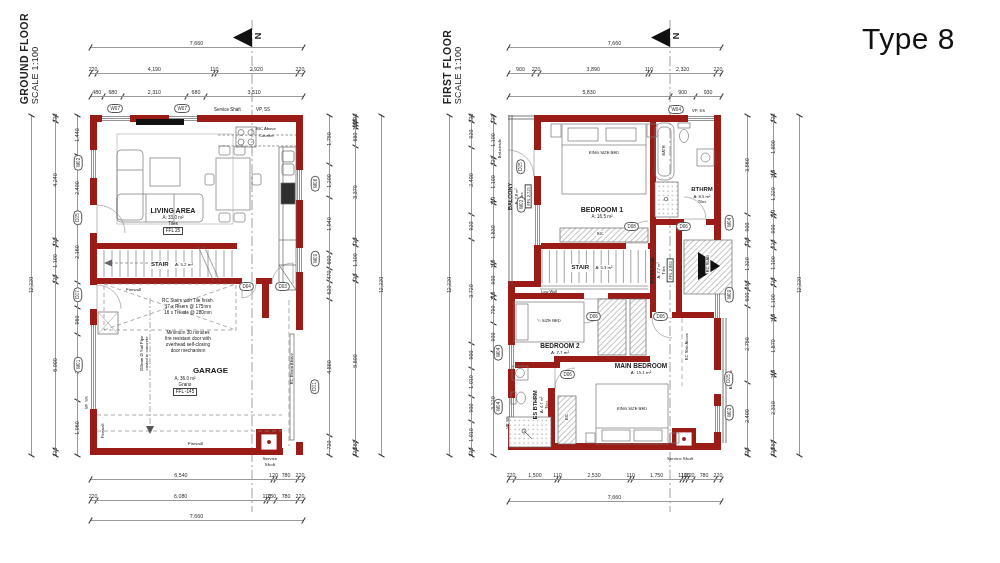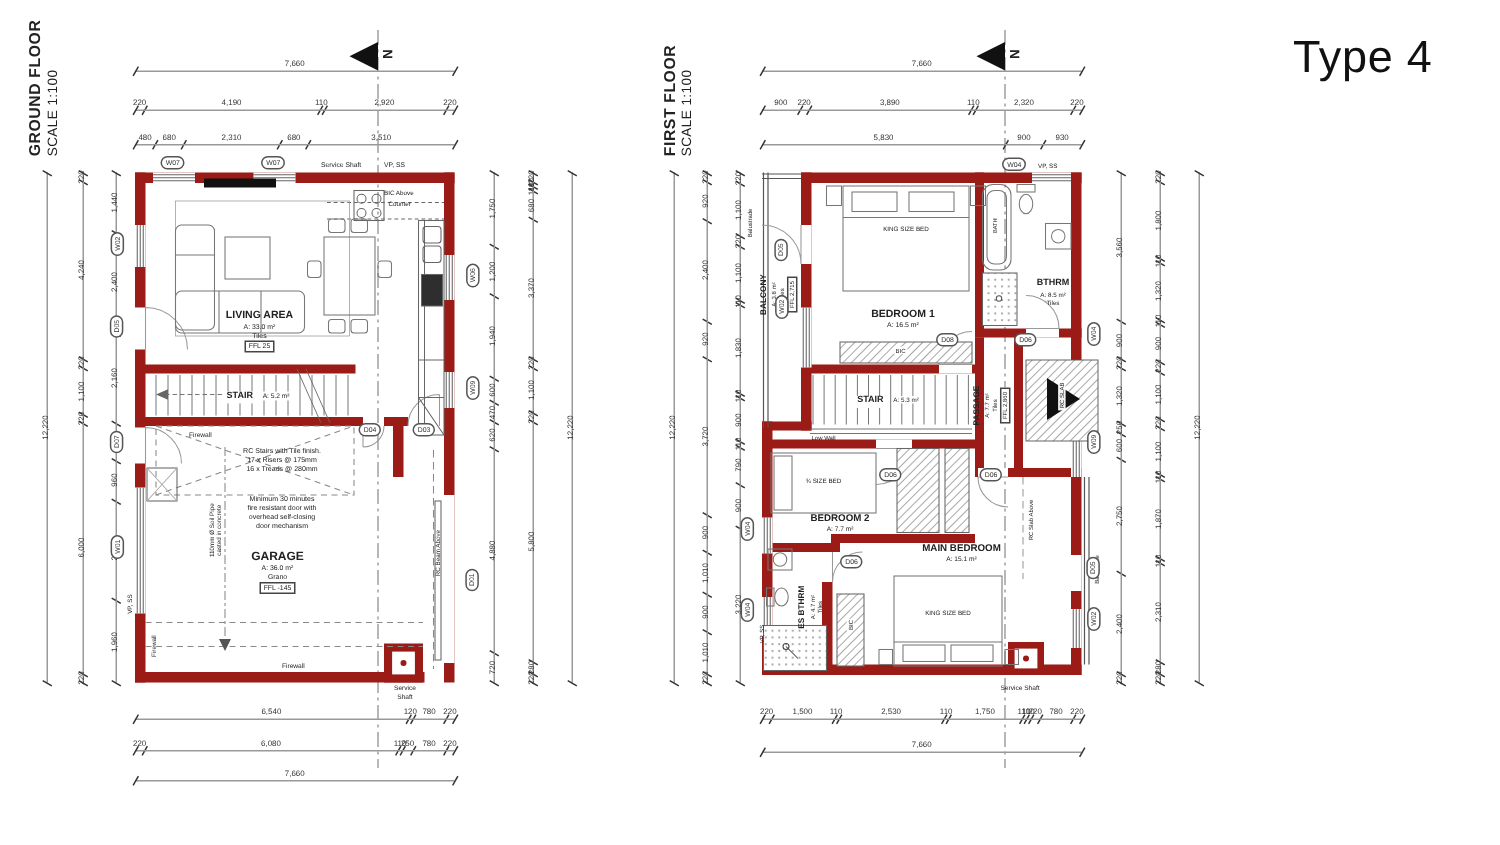--- a/index.html
+++ b/index.html
@@ -246,21 +246,21 @@
 
   <g stroke="#666" stroke-width="0.6" fill="none">
     <path d="M542,250 V283 M549.4,250 V283 M556.8,250 V283 M564.2,250 V283 M571.6,250 V283 M579,250 V283 M586.4,250 V283 M593.8,250 V283 M601.2,250 V283 M608.6,250 V283 M616,250 V283 M623.4,250 V283 M630.8,250 V283 M638.2,250 V283 M645.6,250 V283"></path>
     <path d="M540,286 H648 M540,289 H648"></path>
     <rect x="684" y="240" width="48" height="54" fill="url(#hat)" stroke="#555"></rect>
     <polygon points="698,252 720,266 698,280" fill="#111" stroke="none"></polygon>
     <path d="M682,318 V386" stroke="#888" stroke-dasharray="5 3"></path>
   </g>
 </svg>
 
-<div class="type-label ovl" style="left:862px;top:22px;">Type 4</div>
+<div class="type-label ovl" style="left:862px;top:22px;">Type 8</div>
 
 <div class="title-blk ovl" style="left:-21px;top:43px;width:100px;">
   <div class="t1">GROUND FLOOR</div>
   <div class="t2">SCALE 1:100</div>
 </div>
 <div class="north-n ovl" style="left:255px;top:31px;">N</div>
 
 <div class="title-blk ovl" style="left:402px;top:43px;width:100px;">
   <div class="t1">FIRST FLOOR</div>
   <div class="t2">SCALE 1:100</div>
@@ -291,21 +291,21 @@
   <div>16 x Treads @ 280mm</div>
 </div>
 <div class="blk ovl" style="left:140px;top:330px;width:96px;font-size:4.7px;">
   <div>Minimum 30 minutes</div>
   <div>fire resistant door with</div>
   <div>overhead self-closing</div>
   <div>door mechanism</div>
 </div>
 
 <div class="blk ovl" style="left:142px;top:366px;width:86px;">
-  <div class="b" style="font-size:8px;">GARAGE</div>
+  <div class="b" style="font-size:8px;text-align:right;">GARAGE</div>
   <div style="font-size:4.6px;">A: 36.0 m²</div>
   <div style="font-size:4.6px;">Grano</div>
   <div style="font-size:4.6px;"><span class="boxed">FFL -145</span></div>
 </div>
 
 <div class="blk rot ovl" style="left:92px;top:348px;width:104px;font-size:4.2px;">
   <div>110mm Ø Soil Pipe</div>
   <div>casted in concrete</div>
 </div>
 <div class="blk rot ovl" style="left:252px;top:366px;width:80px;font-size:4.2px;">

